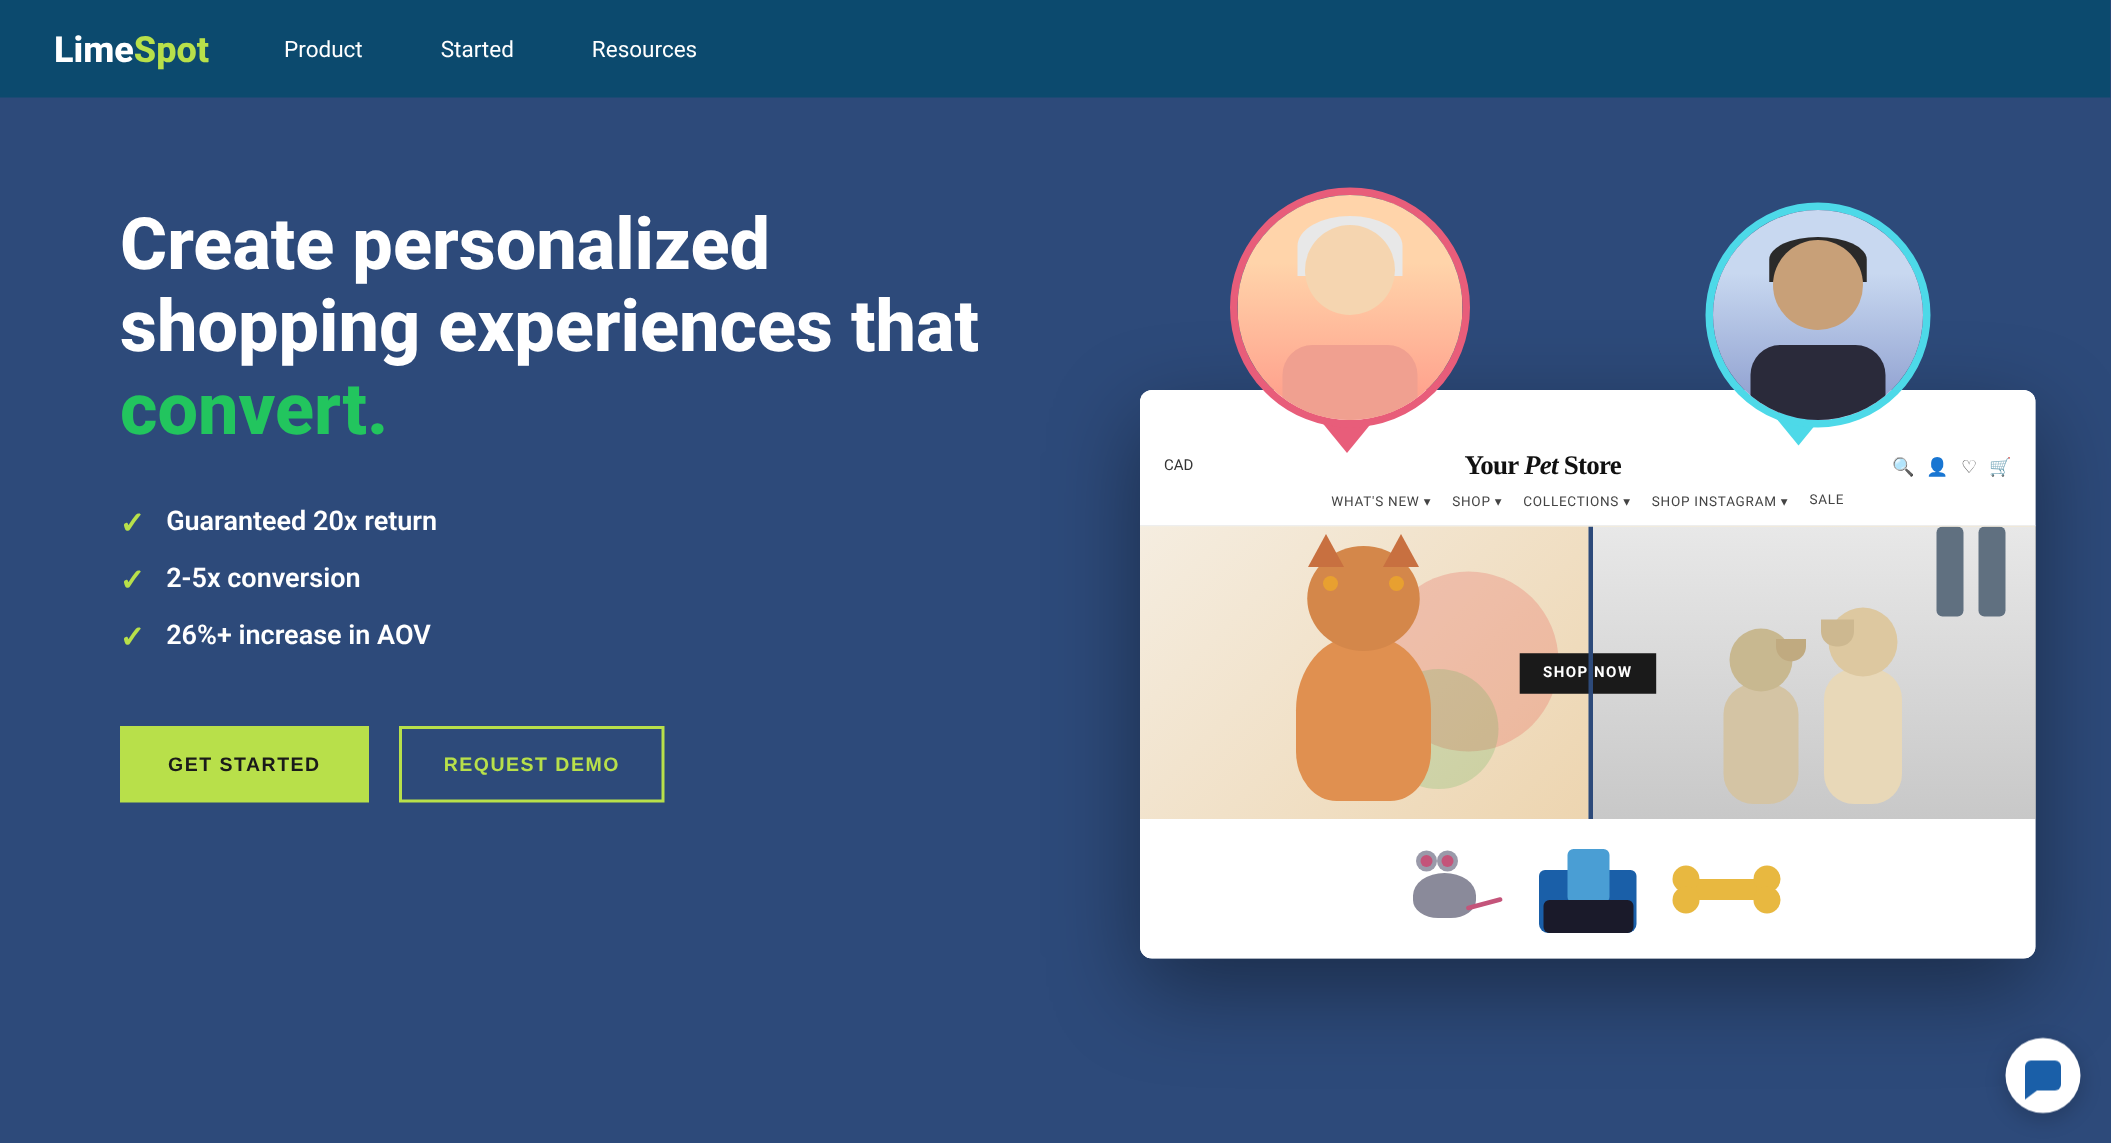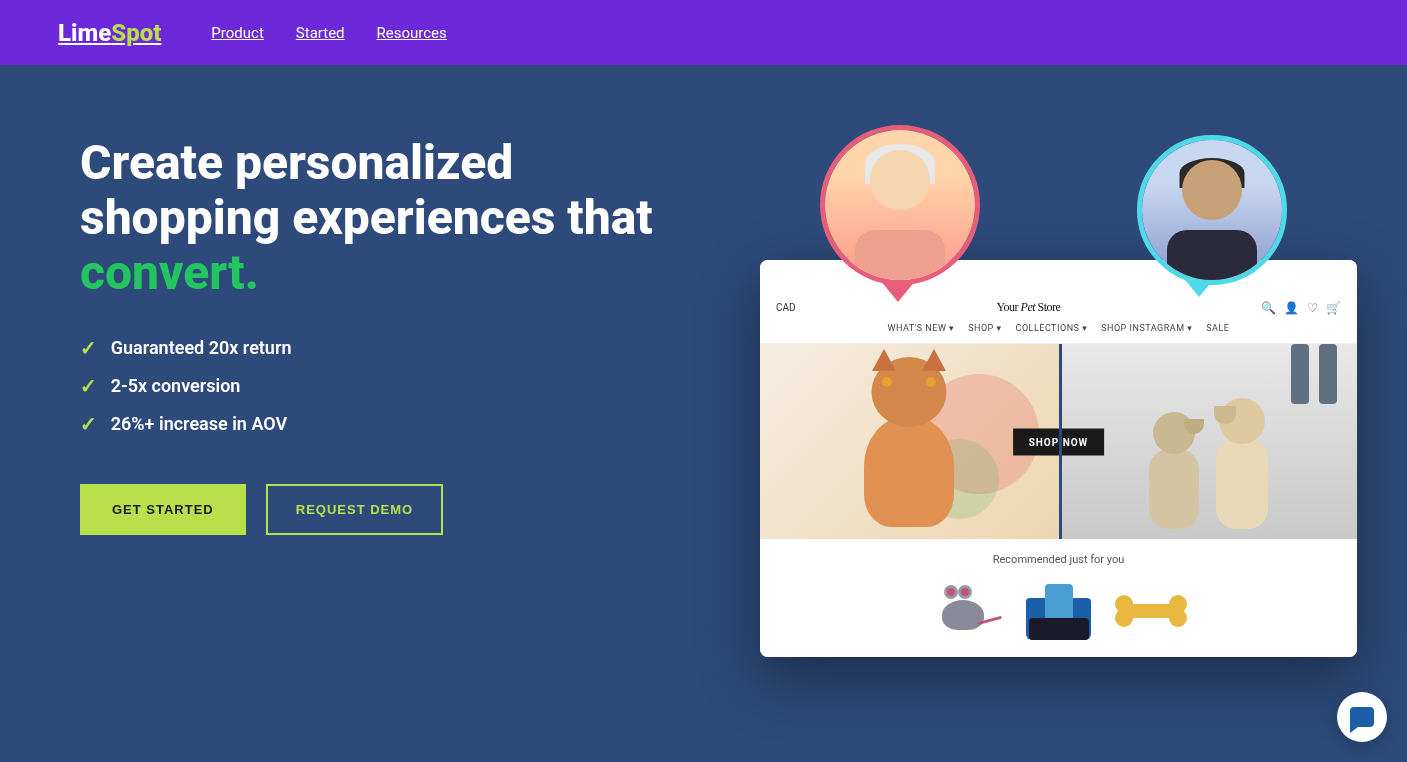--- a/index.html
+++ b/index.html
@@ -9,28 +9,27 @@
       color: white;
       width: 1407px;
       min-height: 762px;
       overflow: hidden;
     }
 
     
     nav {
       display: flex;
       align-items: center;
-      padding: 0 58px;
+      padding: 0 36px;
       height: 65px;
-      background-color: #6d28d9;
-      text-decoration: underline;
+      background-color: #0c4a6e;
     }
     .nav-links {
       display: flex;
-      gap: 32px;
+      gap: 52px;
       list-style: none;
     }
     .nav-links li a {
       color: white;
       text-decoration: none;
       font-size: 15px;
       font-weight: 400;
     }
     .nav-right {
       margin-left: auto;
@@ -215,22 +214,22 @@
       justify-content: space-between;
       align-items: center;
       margin-bottom: 4px;
       margin-top: 30px;
     }
     .mockup-top-bar .left-nav {
       font-size: 10px;
       color: #333;
     }
     .store-name {
-      font-size: 12px;
-      font-weight: 400;
+      font-size: 18px;
+      font-weight: 700;
       color: #111;
       font-family: Georgia, serif;
       letter-spacing: -0.5px;
     }
     .store-name em { font-style: italic; color: #111; }
     .mockup-icons {
       display: flex;
       gap: 8px;
       font-size: 12px;
       color: #555;
@@ -696,21 +695,20 @@
             <div style="width:18px; height:60px; background:#607080; border-radius:4px;"></div>
           </div>
         </div>
 
         <div class="shop-now-btn">SHOP NOW</div>
 
         <div class="mockup-divider"></div>
       </div>
 
       <div class="mockup-recs">
-        <div class="recs-title">Recommended just for you</div>
         <div class="recs-items">
 
           <div class="rec-item">
             <div class="toy-mouse">
               <div class="mouse-ear"></div>
               <div class="mouse-ear2"></div>
               <div class="inner-ear"></div>
               <div class="inner-ear2"></div>
               <div class="mouse-body"></div>
               <div class="mouse-tail"></div>

